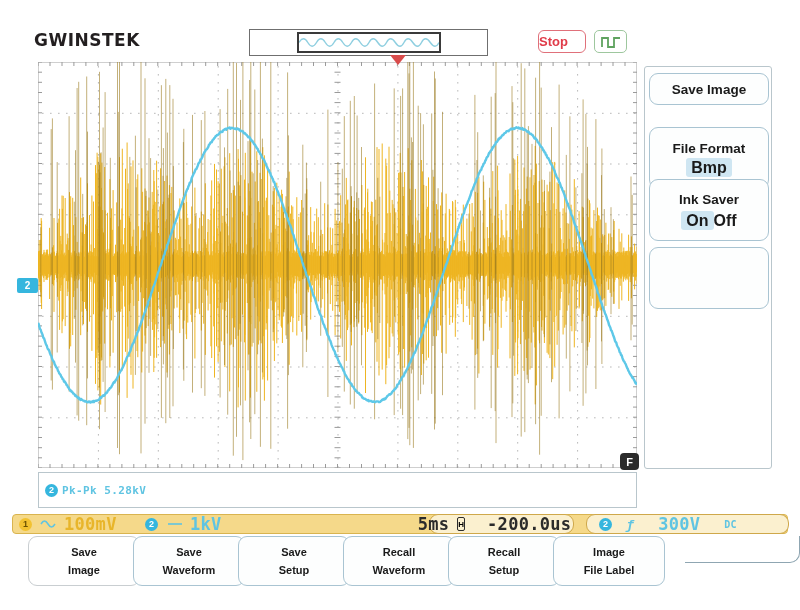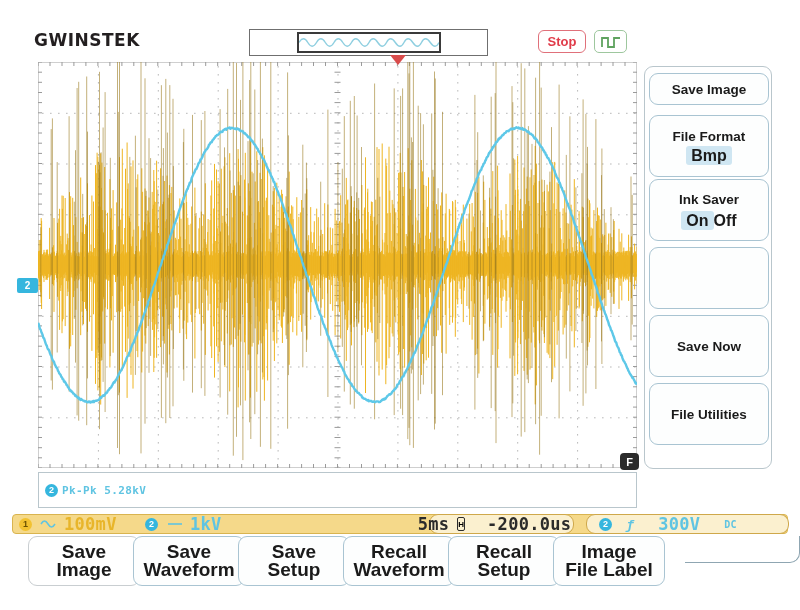--- a/index.html
+++ b/index.html
@@ -24,21 +24,21 @@
   }
   .overview-sel{
     position:absolute;left:47px;top:2px;width:144px;height:21px;
     border:2px solid #3a3a3a;background:#fff;box-sizing:border-box;overflow:hidden;
   }
   .overview-sel svg{display:block;}
 
   .stop-badge{
     position:absolute;left:538px;top:30px;width:48px;height:23px;
     border:1.5px solid #e0707a;border-radius:6px;background:#fff;
-    display:flex;align-items:center;justify-content:center;
+    display:flex;align-items:center;justify-content:flex-start;
     color:#e03b49;font-weight:bold;font-size:13px;box-sizing:border-box;
   }
   .trig-badge{
     position:absolute;left:594px;top:30px;width:33px;height:23px;
     border:1.5px solid #9ec79e;border-radius:5px;background:#fff;
     display:flex;align-items:center;justify-content:center;box-sizing:border-box;
   }
   .datetime{
     position:absolute;left:645px;top:25px;width:120px;height:35px;
     border:1.5px solid #4a4a4a;background:#fff;box-sizing:border-box;
@@ -68,21 +68,21 @@
   }
   .f-badge{
     position:absolute;left:620px;top:453px;width:19px;height:17px;
     background:#2b2b2b;color:#fff;border-radius:4px;
     font-size:11px;font-weight:bold;display:flex;align-items:center;justify-content:center;
   }
 
   
   .sidemenu{
     position:absolute;left:644px;top:66px;width:128px;height:403px;
-    border:1px solid #b9c6cc;border-radius:9px;background:#fff;box-sizing:border-box;
+    border:1px solid #b9c6cc;border-radius:3px;background:#fff;box-sizing:border-box;
   }
   .mi{
     position:absolute;left:4px;width:120px;
     border:1.4px solid #a9c4d2;border-radius:9px;background:#fdfefe;
     box-sizing:border-box;
     display:flex;flex-direction:column;align-items:center;justify-content:center;
     color:#1a1a1a;font-weight:bold;font-size:13.5px;line-height:19px;
   }
   .mi .sub{font-weight:bold;font-size:16px;}
   .hl{background:#cfe6f2;border-radius:3px;padding:0 5px;}
@@ -136,21 +136,21 @@
     width:12px;height:12px;border:1.5px solid #2b2b2b;border-radius:2px;
     display:flex;align-items:center;justify-content:center;font-size:8px;font-weight:bold;
   }
 
   
   .fnbar{position:absolute;left:28px;top:536px;width:744px;height:52px;}
   .fkey{
     position:absolute;top:0;width:112px;height:50px;
     border:1.5px solid #a9c4d2;border-radius:9px;background:#fdfefe;box-sizing:border-box;
     display:flex;flex-direction:column;align-items:center;justify-content:center;
-    font-weight:bold;font-size:19px;line-height:18px;color:#1a1a1a;
+    font-weight:bold;font-size:11px;line-height:18px;color:#1a1a1a;
   }
   .fkey.sel{border-color:#c9ced1;background:#ffffff;}
   .fnline{
     position:absolute;left:657px;top:0;width:114px;height:26px;
     border-right:1.5px solid #8fa6b2;border-bottom:1.5px solid #8fa6b2;
     border-bottom-right-radius:10px;
   }
 </style>
 </head>
 <body>
@@ -1463,44 +1463,38 @@
   <div class="f-badge">
     <span>F</span>
   </div>
 
   <div class="sidemenu">
 
     <div class="mi" style="top:6px;height:32px;">
       <span>Save Image</span>
     </div>
 
-    <div class="mi" style="top:48px;height:62px;">
+    <div class="mi" style="top:60px;height:62px;">
       <span>File Format</span>
       <span class="sub hl">Bmp</span>
     </div>
 
     <div class="mi" style="top:112px;height:62px;">
       <span>Ink Saver</span>
       <span class="opts">
         <span class="sub hl">On</span>
         <span class="sub">Off</span>
       </span>
     </div>
 
     <div class="mi" style="top:180px;height:62px;">
       <span></span>
     </div>
 
-    <div class="mi" style="top:248px;height:62px;">
-      <span>Save Now</span>
-    </div>
-
-    <div class="mi" style="top:316px;height:62px;">
-      <span>File Utilities</span>
-    </div>
+
   </div>
 
   <div class="measure">
     <span class="meas-dot">
       <span>2</span>
     </span>
     <span class="meas-txt">Pk-Pk  5.28kV</span>
   </div>
 
   <div class="statusbar">

